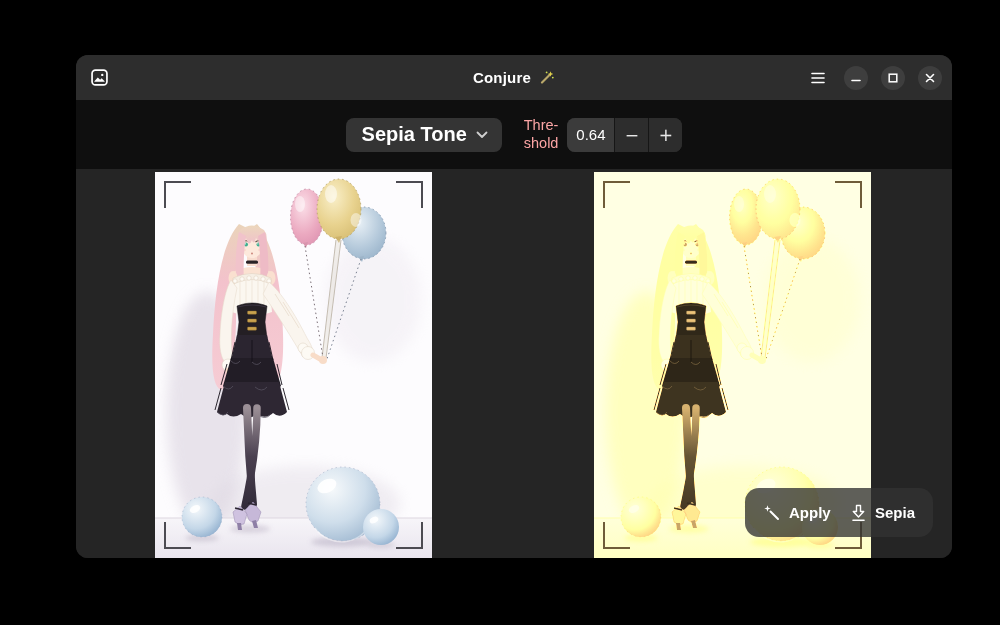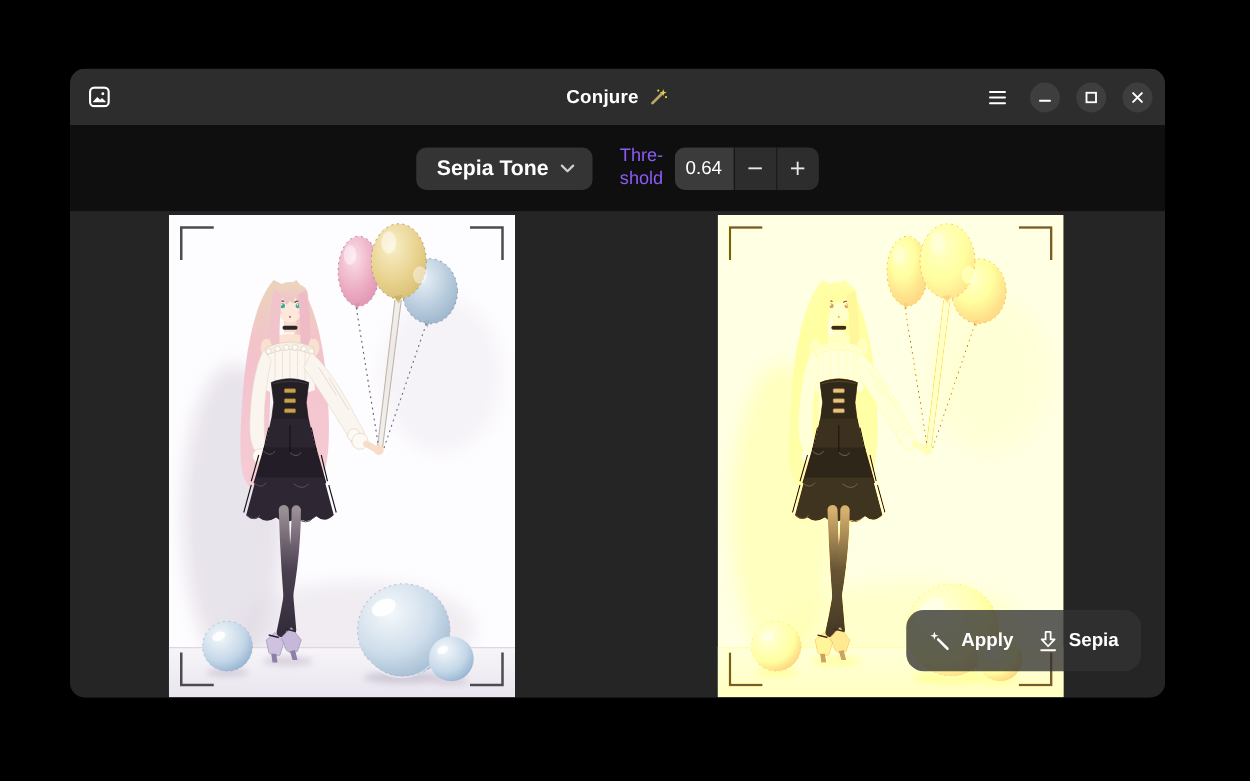--- a/index.html
+++ b/index.html
@@ -7,21 +7,21 @@
   body {
     background:#000;
     font-family:"Liberation Sans","DejaVu Sans",sans-serif;
     color:#fff;
     position:relative;
     overflow:hidden;
   }
 
   
   .window {
-    position:absolute; left:56px; top:55px; width:876px; height:503px;
+    position:absolute; left:76px; top:55px; width:876px; height:503px;
     border-radius:12px; overflow:hidden; background:#252525;
     box-shadow:0 8px 30px rgba(0,0,0,.8);
     display:flex; flex-direction:column;
   }
 
   
   .titlebar {
     height:45px; flex:0 0 45px; background:#2d2d2d;
     display:flex; align-items:center; position:relative;
     padding:0 10px 0 14px;
@@ -45,23 +45,23 @@
 
   
   .toolbar {
     height:69px; flex:0 0 69px; background:#0f0f0f;
     display:flex; align-items:center; justify-content:center; gap:22px;
   }
   .dropdown-btn {
     height:34px; padding:0 14px 0 16px; border-radius:8px; background:#343434;
     display:flex; align-items:center; gap:9px; cursor:pointer;
   }
-  .dropdown-btn .lbl { font-size:17px; font-weight:bold; color:#fff; }
+  .dropdown-btn .lbl { font-size:20px; font-weight:bold; color:#fff; }
   .threshold-group { display:flex; align-items:center; gap:9px; }
-  .threshold-label { font-size:14.5px; line-height:1.18; color:#8b5cf6; text-align:left; }
+  .threshold-label { font-size:14.5px; line-height:1.18; color:#fca5a5; text-align:left; }
   .spinbox {
     height:34px; border-radius:8px; overflow:hidden; background:#2d2d2d;
     display:flex; align-items:stretch;
   }
   .spin-value {
     width:47px; background:#3b3b3b; display:flex; align-items:center; justify-content:center;
     font-size:15px; color:#fff;
   }
   .spin-sep { width:1px; background:#161616; }
   .spin-btn {

